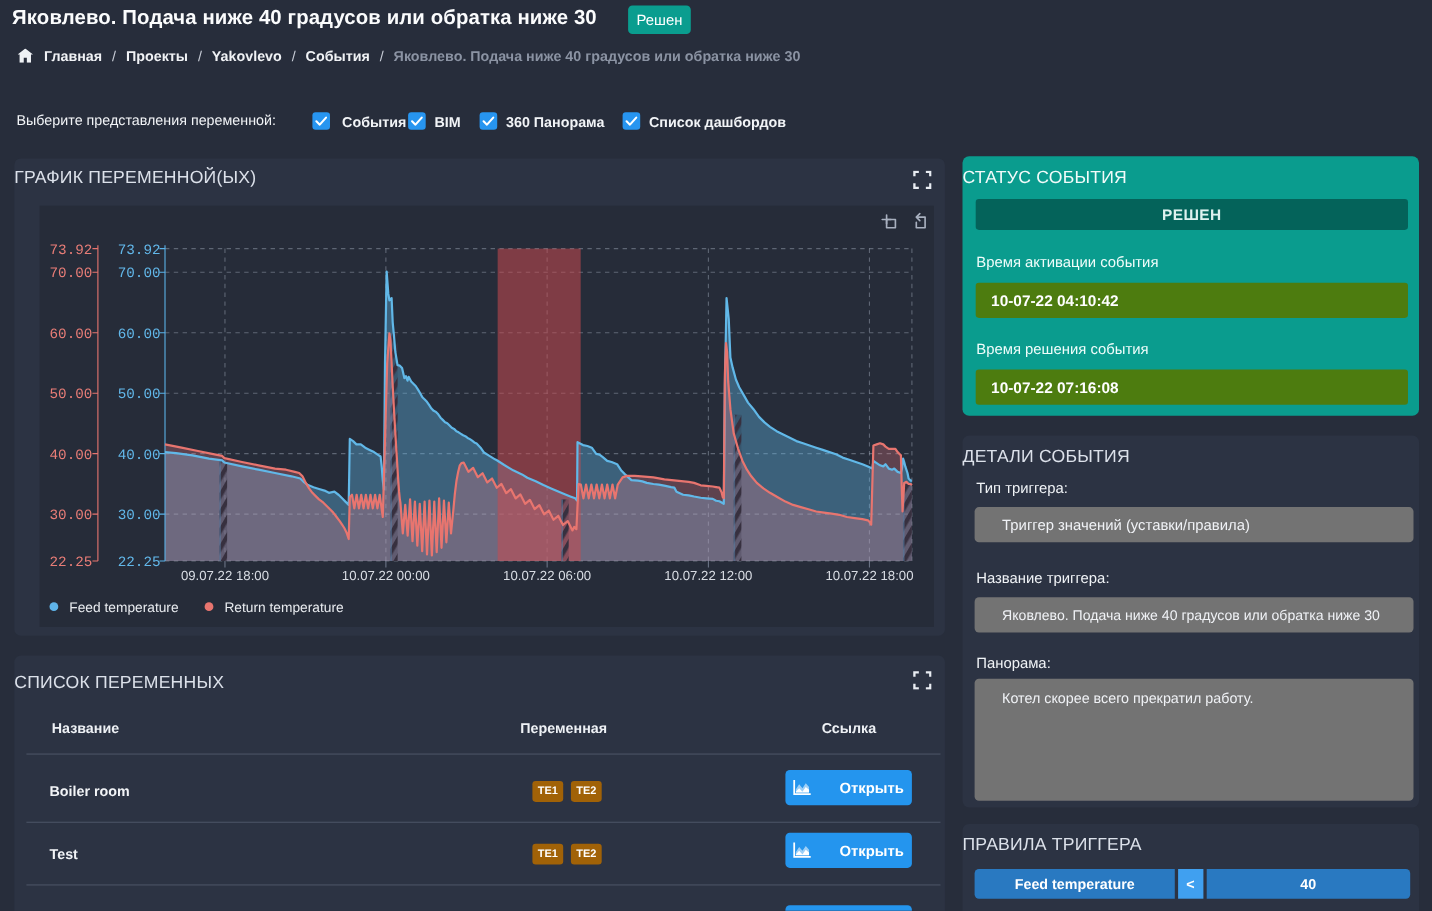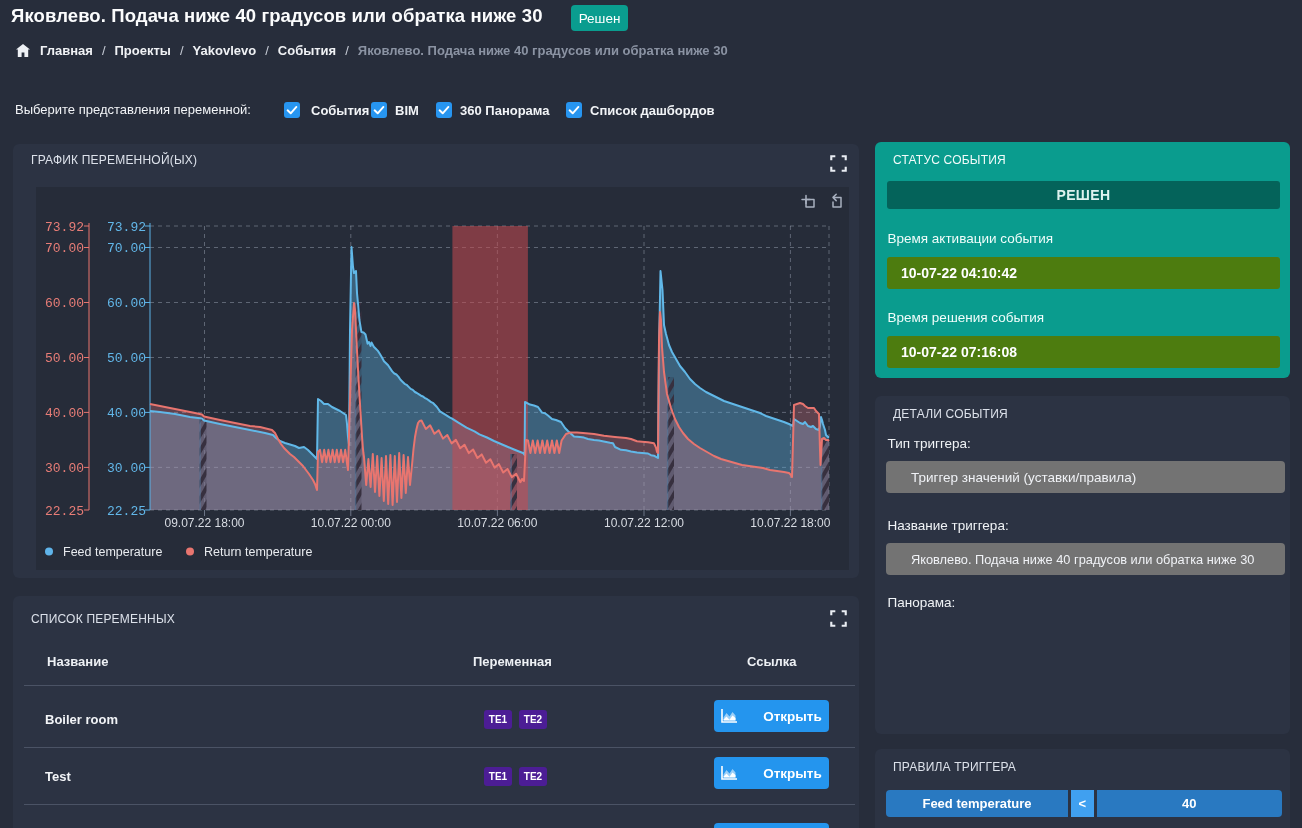--- a/index.html
+++ b/index.html
@@ -8,28 +8,28 @@
 h1 { position:absolute; left:11px; top:5px; font-size:18.5px; font-weight:700; color:#fbfcfd; letter-spacing:0.1px; }
 .badge { position:absolute; left:571px; top:5px; width:57px; height:26px; background:#0a9d8f; border-radius:4px;
   color:#fff; font-size:13.5px; font-weight:400; display:flex; align-items:center; justify-content:center; }
 .crumbs { position:absolute; left:16px; top:43px; height:15px; display:flex; align-items:center; font-size:13px; font-weight:700; color:#f0f2f5; }
 .crumbs .sep { color:#c9ced8; padding:0 9px; font-weight:400; }
 .crumbs .last { color:#8b93a3; font-weight:700; }
 .selrow { position:absolute; left:15px; top:102px; font-size:13px; font-weight:400; color:#f2f4f7; }
 .cb { position:absolute; top:102px; width:16px; height:16px; background:#2795f0; border-radius:3px; }
 .cblab { position:absolute; top:103px; font-size:13px; font-weight:700; color:#f2f4f7; }
 .panel { position:absolute; background:#2c3343; border-radius:6px; }
-.ptitle { position:absolute; left:18px; font-size:12px; font-weight:400; color:#dce1ea; letter-spacing:0.2px; }
+.ptitle { position:absolute; left:0; font-size:16px; font-weight:400; color:#dce1ea; letter-spacing:0.2px; }
 .fsico { position:absolute; }
 .chartbg { position:absolute; left:23px; top:43px; width:813px; height:383px; background:#262c39; }
 
 .th { position:absolute; font-size:13px; font-weight:700; color:#eef1f5; }
 .tcell { position:absolute; font-size:13px; font-weight:700; color:#f2f4f7; }
 .divline { position:absolute; left:11px; width:831px; height:1px; background:#4b5365; }
-.tag { position:absolute; width:28px; height:19px; background:#4c1d95; border-radius:3px; color:#fff;
+.tag { position:absolute; width:28px; height:19px; background:#a16207; border-radius:3px; color:#fff;
   font-size:10px; font-weight:700; display:flex; align-items:center; justify-content:center; }
 .obtn { position:absolute; left:700.5px; width:115px; height:32px; background:#2495ee; border-radius:4px;
   display:flex; align-items:center; justify-content:center; gap:25px; color:#fff; font-size:13.5px; font-weight:700; }
 
 .lab { position:absolute; left:12.5px; font-size:13.5px; font-weight:400; color:#f0f3f6; }
 .tfield { position:absolute; left:12px; width:393px; height:32px; background:#4d7c0f; border-radius:3px;
   color:#fff; font-size:14px; font-weight:700; display:flex; align-items:center; padding-left:14px; }
 .dfield { position:absolute; left:11px; width:399px; background:#737373; border-radius:4px;
   color:#f0f2f6; font-size:13.5px; font-weight:400; display:flex; align-items:center; padding-left:25px; }
 .rseg { position:absolute; height:27px; color:#fff; font-size:13px; font-weight:700;
@@ -235,19 +235,20 @@
   <div class="tfield" style="top:194px">10-07-22 07:16:08</div>
 </div>
 
 <div class="panel" style="left:875px;top:396px;width:415px;height:338px">
   <div class="ptitle" style="top:11px">ДЕТАЛИ СОБЫТИЯ</div>
   <div class="lab" style="top:40px">Тип триггера:</div>
   <div class="dfield" style="top:65px;height:32px">Триггер значений (уставки/правила)</div>
   <div class="lab" style="top:122px">Название триггера:</div>
   <div class="dfield" style="top:147px;height:32px;font-size:12.8px">Яковлево. Подача ниже 40 градусов или обратка ниже 30</div>
   <div class="lab" style="top:199px">Панорама:</div>
+  <div class="dfield" style="top:221px;height:111px;align-items:flex-start;padding-top:10px;font-size:13px">Котел скорее всего прекратил работу.</div>
 </div>
 
 <div class="panel" style="left:875px;top:749px;width:415px;height:120px">
   <div class="ptitle" style="top:11px">ПРАВИЛА ТРИГГЕРА</div>
   <div class="rseg" style="left:11px;top:40.5px;width:182px;border-radius:4px 0 0 4px">Feed temperature</div>
   <div class="rseg" style="left:195.5px;top:40.5px;width:23.5px;background:#40a0f0">&lt;</div>
   <div class="rseg" style="left:221.5px;top:40.5px;width:185.5px;border-radius:0 4px 4px 0">40</div>
 </div>
 </body></html>

